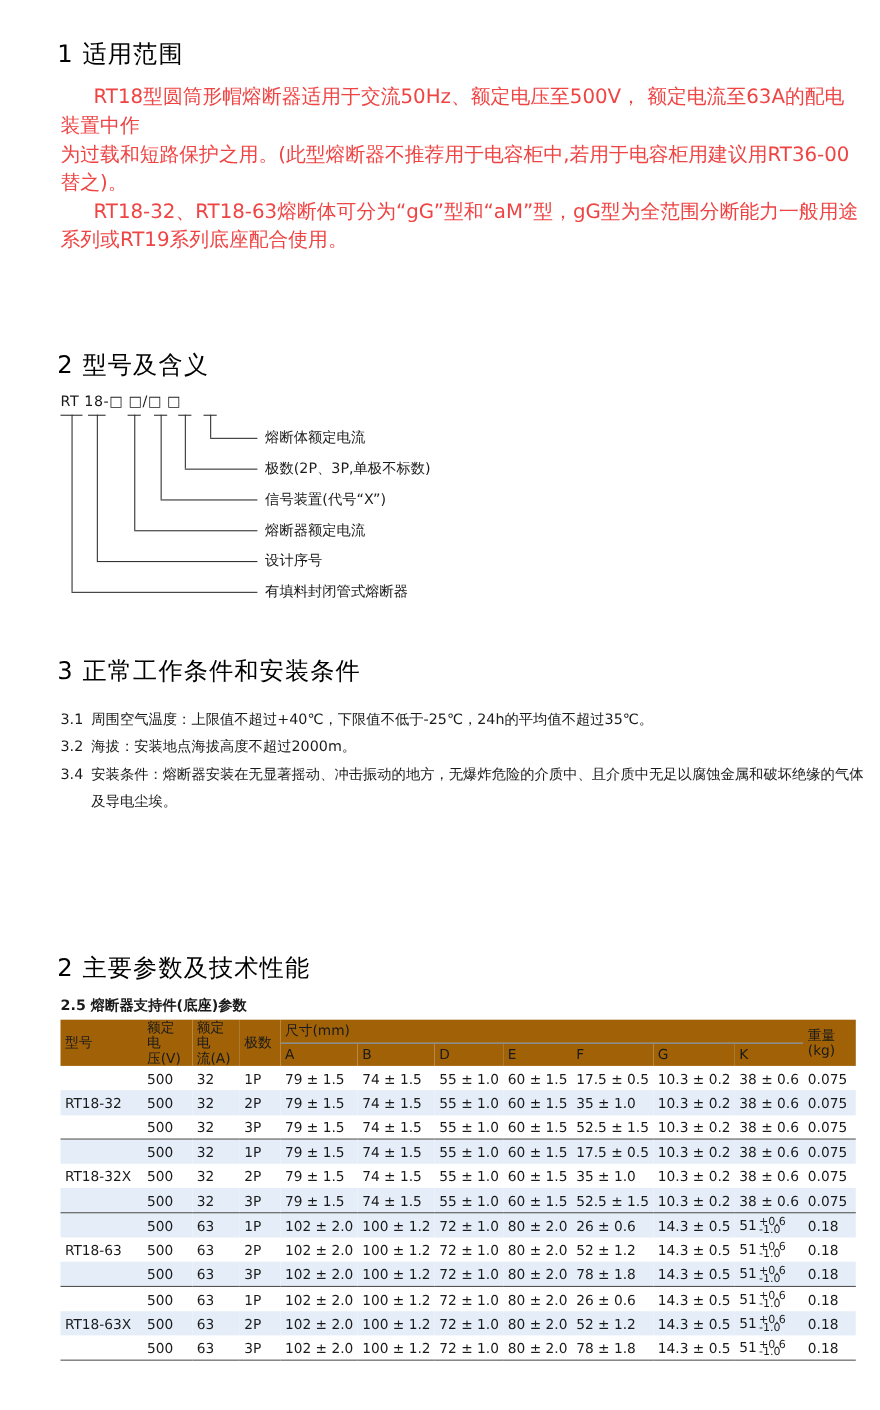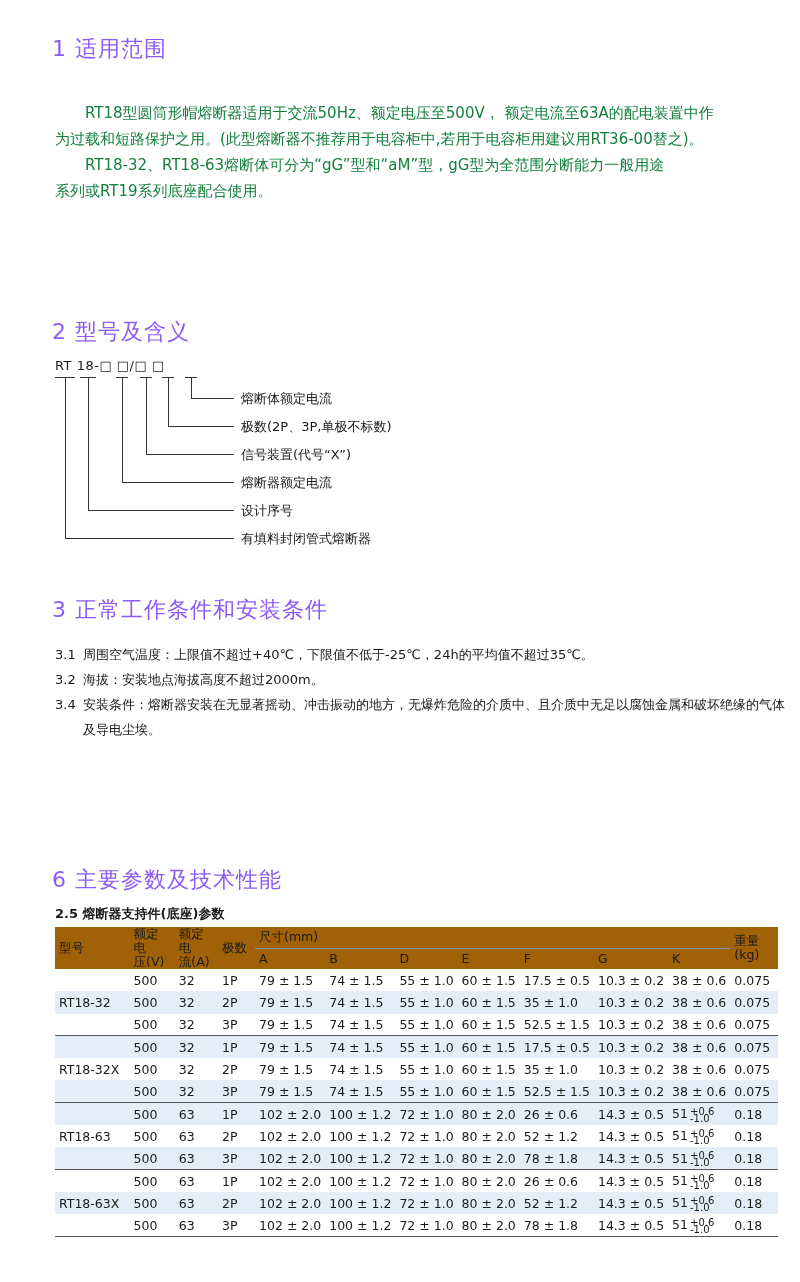--- a/index.html
+++ b/index.html
@@ -1,19 +1,19 @@
 <!DOCTYPE html>
 <html><head>
 <meta charset="utf-8">
 <style>
   * { box-sizing: border-box; margin: 0; padding: 0; }
   html, body { width: 800px; height: 1282px; background: #ffffff; }
   body { font-family: "DejaVu Sans", "Liberation Sans", sans-serif; color: #1a1a1a; position: relative; overflow: hidden; }
-  .h1 { position: absolute; left: 52px; font-size: 22px; font-weight: normal; color: #8b5cf6; letter-spacing: 1px; }
-  .para { position: absolute; left: 55px; width: 730px; font-size: 15px; line-height: 26px; color: #15803d; margin-top: 24px; }
+  .h1 { position: absolute; left: 52px; font-size: 22px; font-weight: normal; color: #000000; letter-spacing: 1px; }
+  .para { position: absolute; left: 55px; width: 730px; font-size: 18px; line-height: 26px; color: #ef4444; }
   .indent { text-indent: 30px; }
   .p-line { display: block; }
   
   .diagram { position: absolute; left: 55px; top: 358px; width: 460px; height: 200px; }
   .code { position: absolute; left: 0; top: 0; font-size: 13px; letter-spacing: 0.5px; white-space: pre; }
   .dline { position: absolute; background: #333; }
   .dlabel { position: absolute; left: 186px; font-size: 13px; line-height: 16px; }
   
   .cond { position: absolute; left: 55px; width: 740px; font-size: 13px; line-height: 25px; }
   .cond .item { display: flex; }
@@ -85,21 +85,21 @@
   <div class="item">
     <span class="num">3.2</span>
     <span class="txt">海拔：安装地点海拔高度不超过2000m。</span>
   </div>
   <div class="item">
     <span class="num">3.4</span>
     <span class="txt">安装条件：熔断器安装在无显著摇动、冲击振动的地方，无爆炸危险的介质中、且介质中无足以腐蚀金属和破坏绝缘的气体及导电尘埃。</span>
   </div>
 </div>
 
-<div class="h1" style="top:865px;">6 主要参数及技术性能</div>
+<div class="h1" style="top:865px;">2 主要参数及技术性能</div>
 <div class="sub-h">2.5 熔断器支持件(底座)参数</div>
 
 <table class="spec">
   <colgroup>
     <col style="width:80px">
       <col style="width:57px">
       <col style="width:58px">
       <col style="width:49px">
     <col style="width:62px">
       <col style="width:62px">

